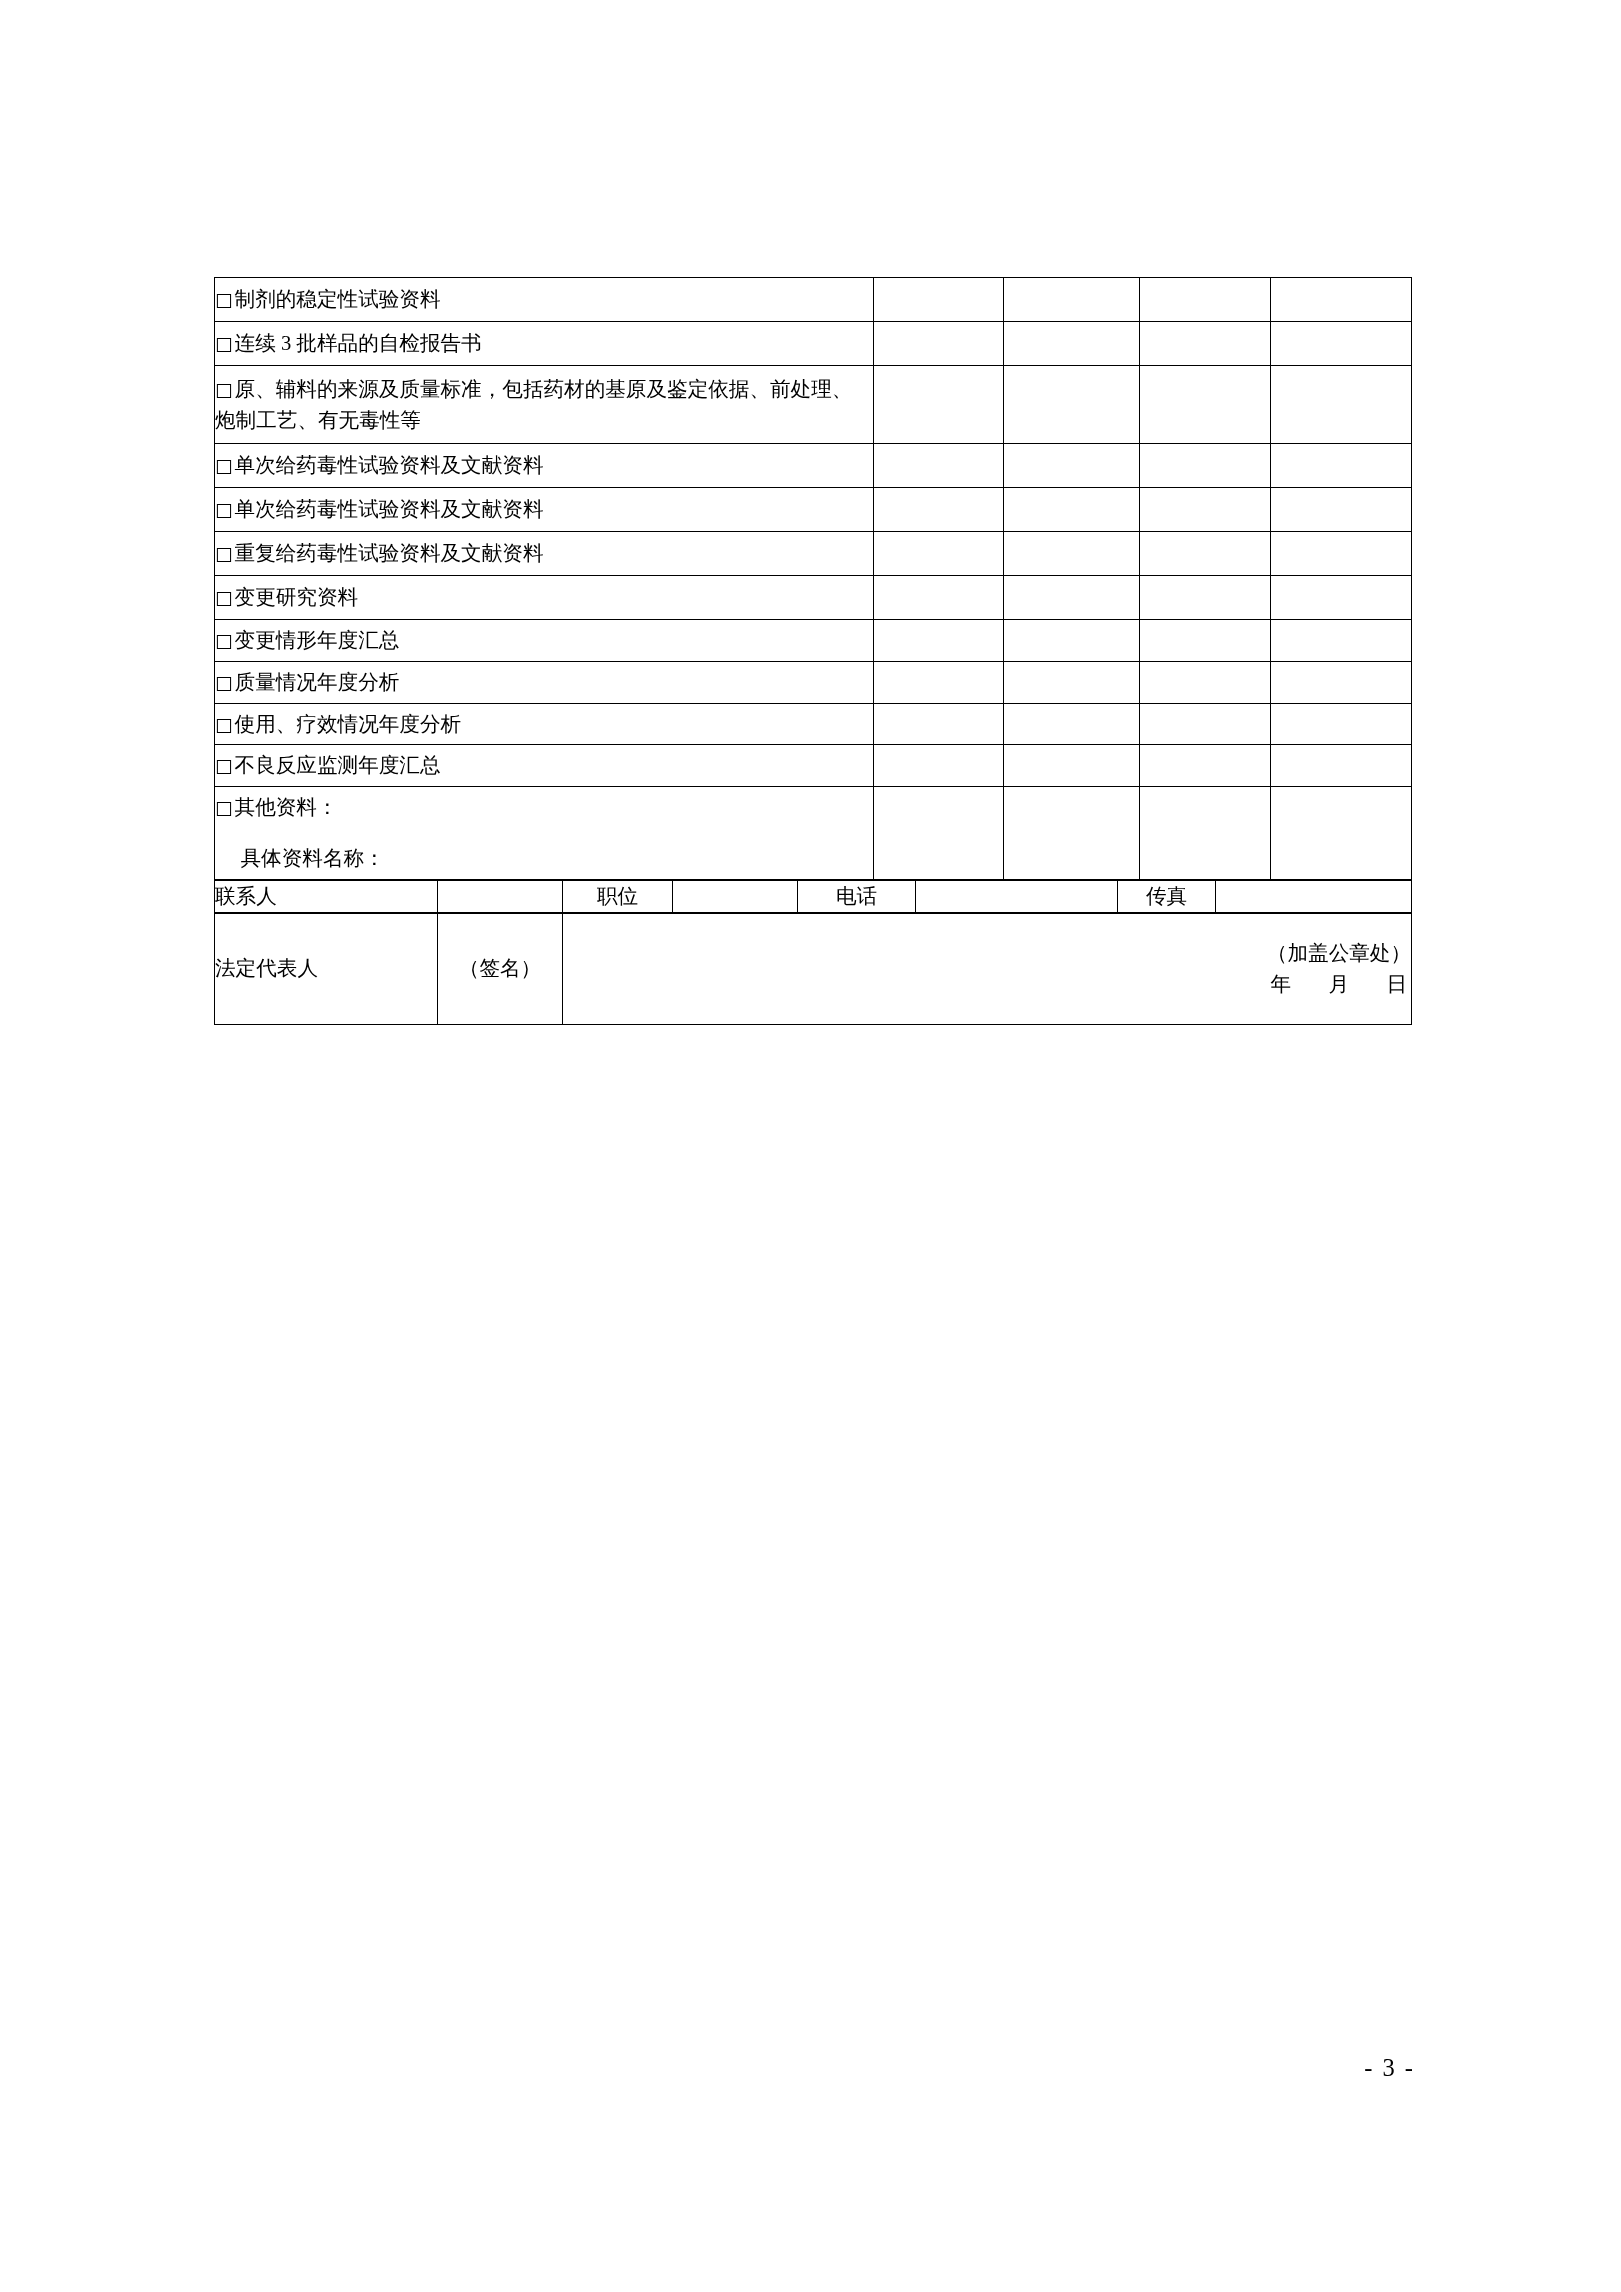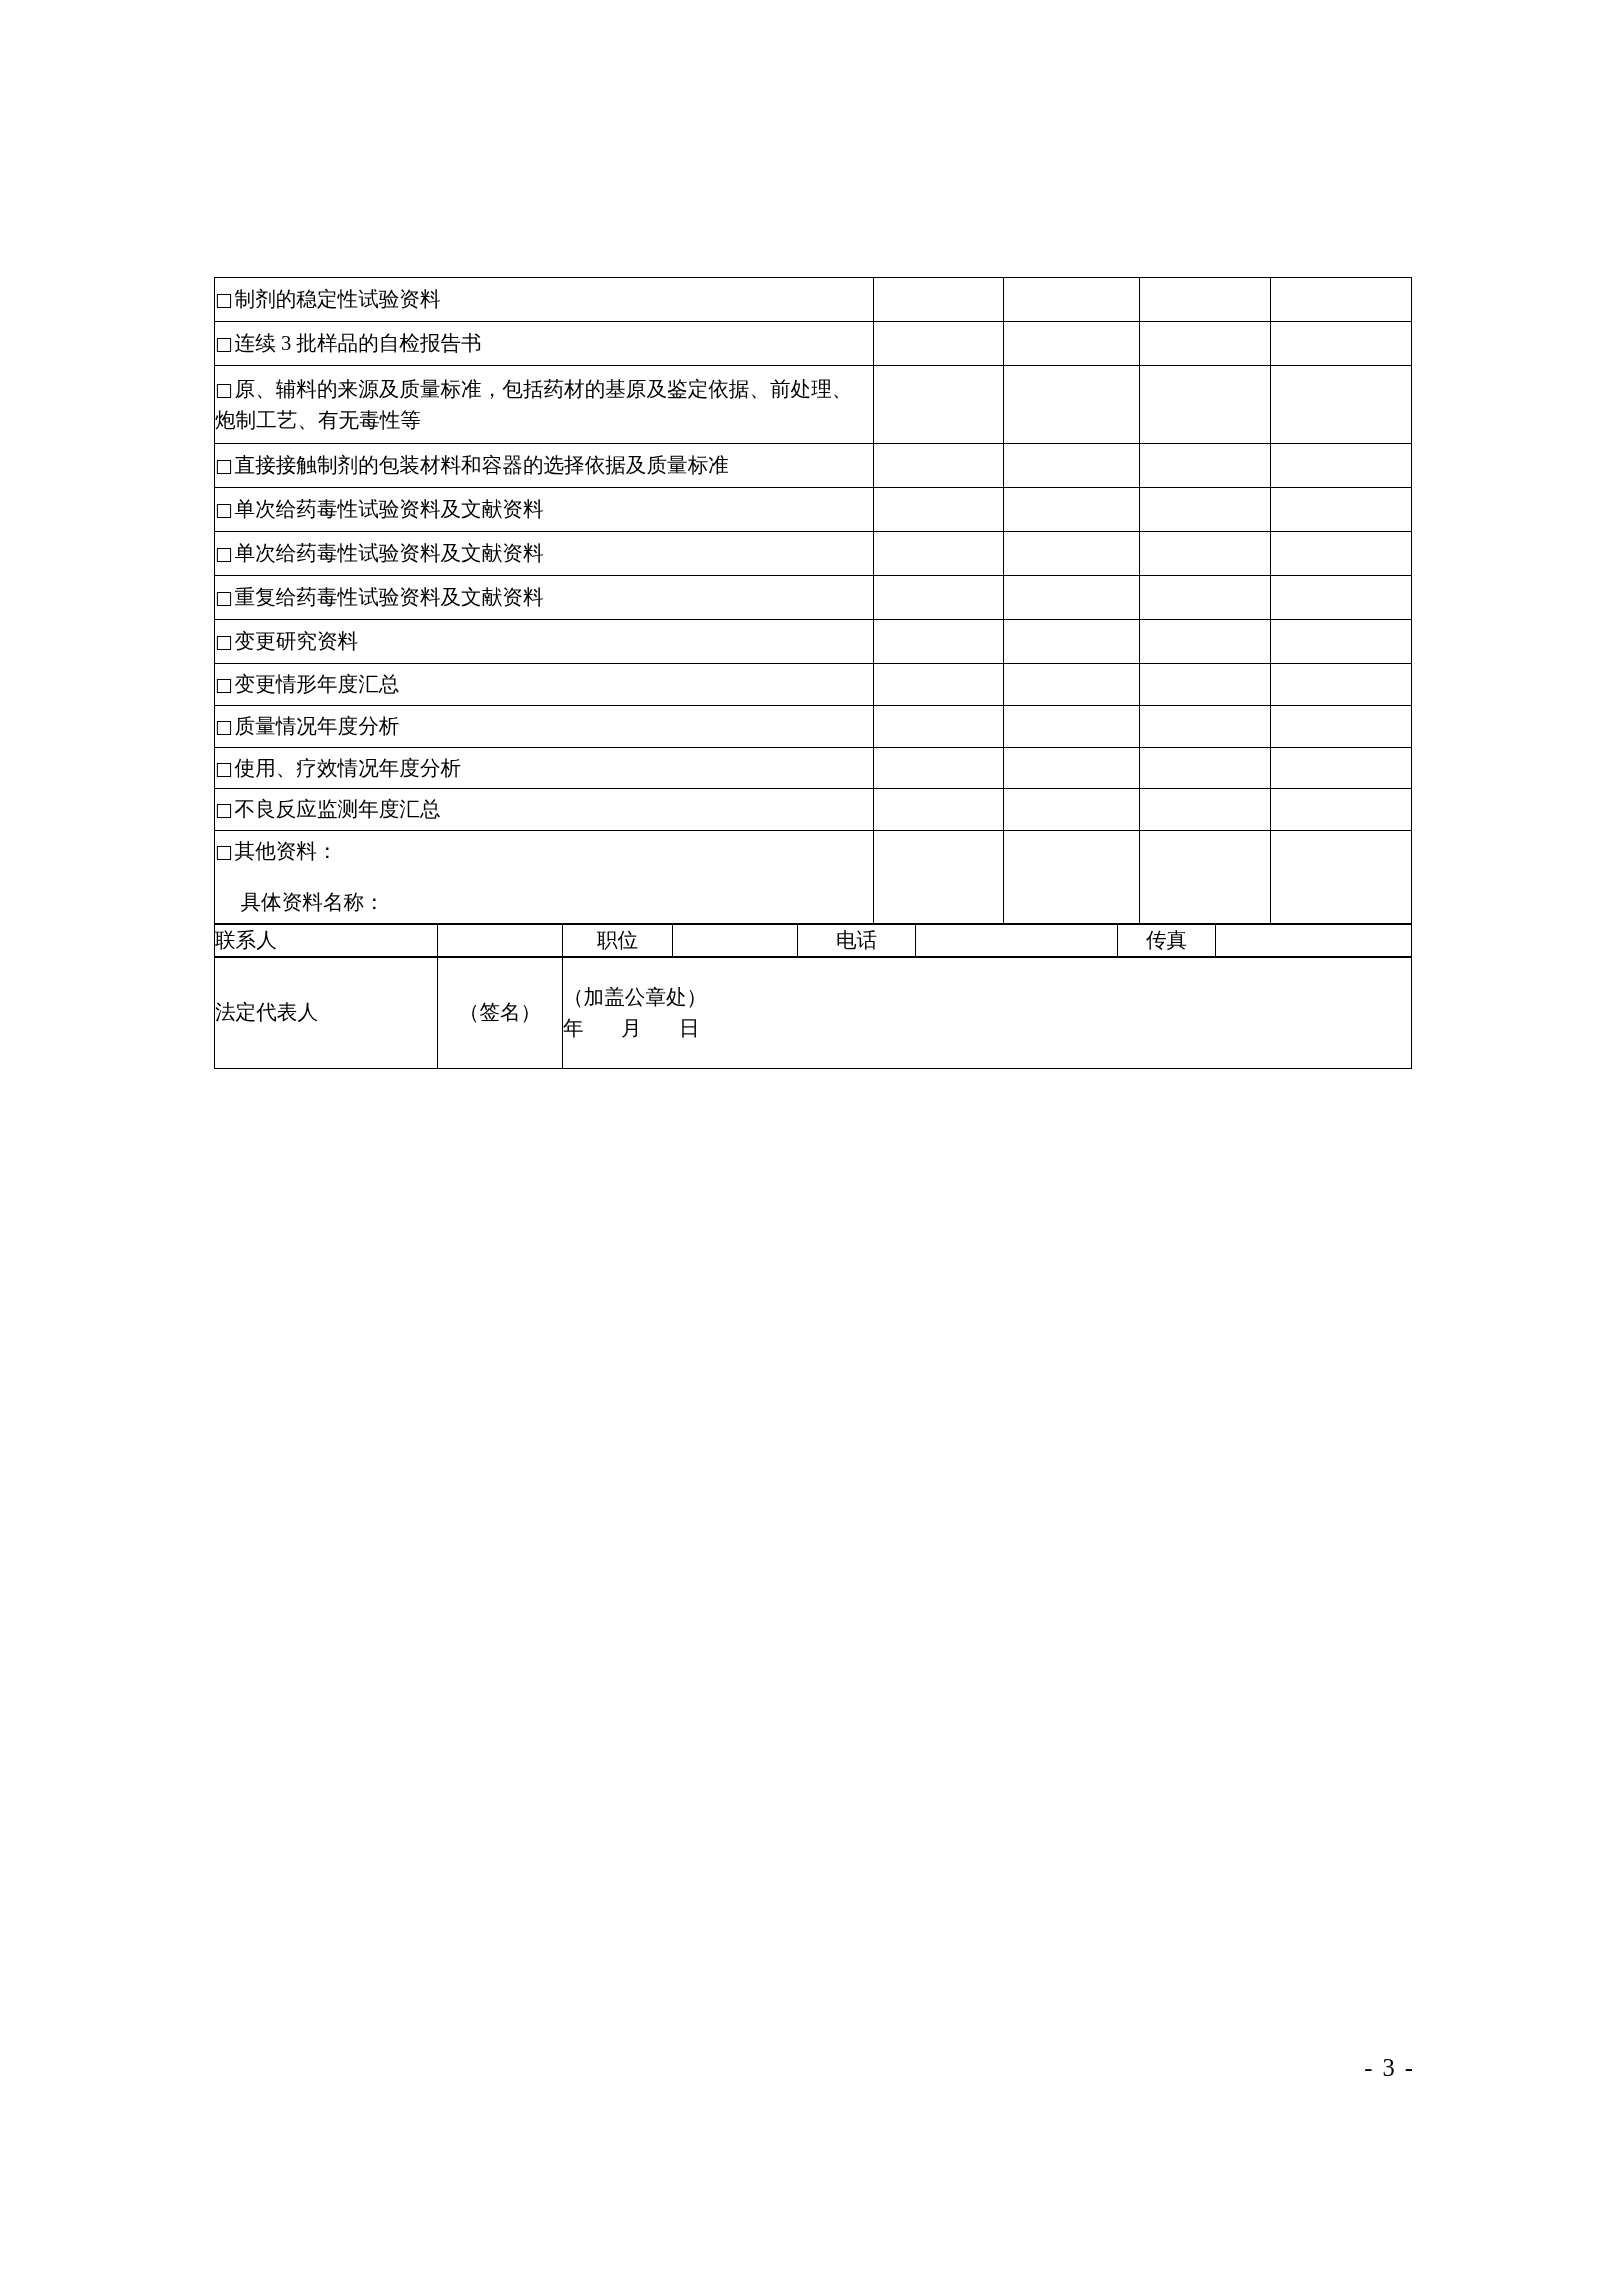--- a/index.html
+++ b/index.html
@@ -73,21 +73,21 @@
   }
   .sig-label {
     padding-left: 51px;
     font-size: 21.6px;
   }
   .sig-name {
     text-align: center;
     font-size: 21.6px;
   }
   .seal-area {
-    text-align: left;
+    text-align: right;
     font-size: 20.6px;
     line-height: 1.9;
   }
   .seal-area .date-line {
     display: block;
     letter-spacing: 3.9px;
   }
   .contact-label {
     padding-left: 13.7px;
     font-size: 20.6px;
@@ -145,29 +145,20 @@
           <td class="cell-label tall">
             <span class="cb">□</span><span>原、辅料的来源及质量标准，包括药材的基原及鉴定依据、前处理、</span>
             <span class="line2">炮制工艺、有无毒性等</span>
           </td>
           <td></td>
           <td></td>
           <td></td>
           <td></td>
         </tr>
 
-        <tr>
-          <td class="cell-label">
-            <span class="cb">□</span><span>直接接触制剂的包装材料和容器的选择依据及质量标准</span>
-          </td>
-          <td class="blank"></td>
-          <td class="blank"></td>
-          <td class="blank"></td>
-          <td class="blank"></td>
-        </tr>
 
         <tr>
           <td class="cell-label">
             <span class="cb">□</span><span>单次给药毒性试验资料及文献资料</span>
           </td>
           <td class="blank"></td>
           <td class="blank"></td>
           <td class="blank"></td>
           <td class="blank"></td>
         </tr>

